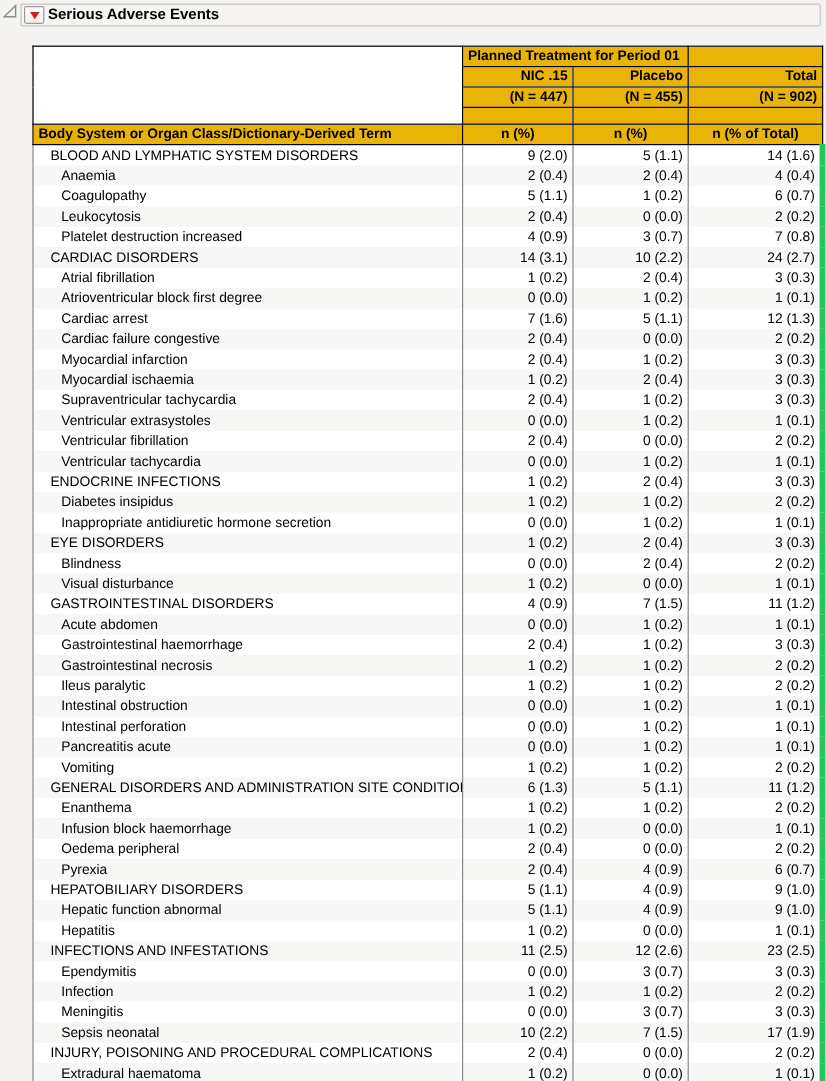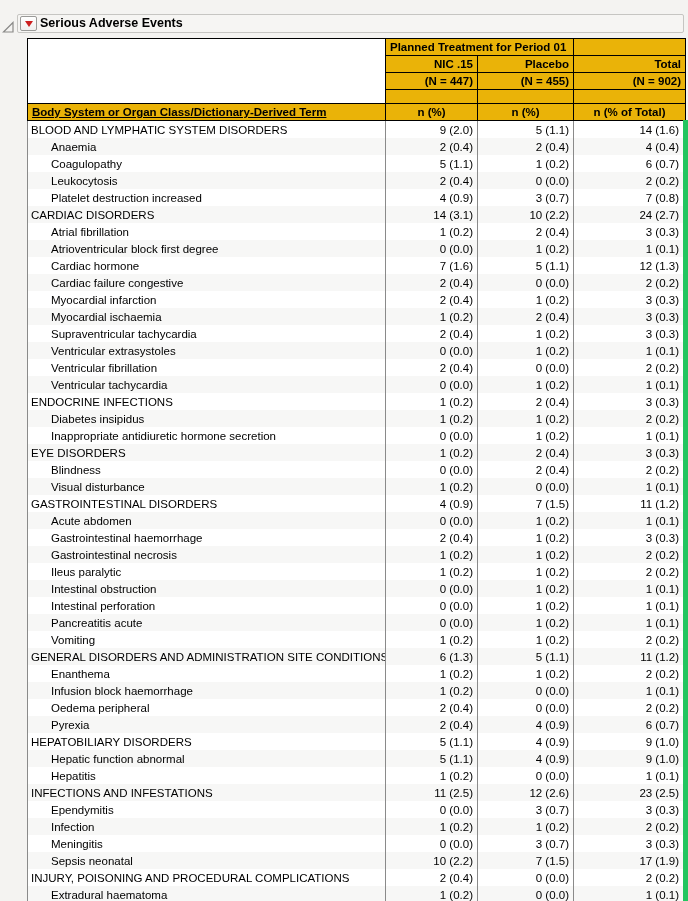--- a/index.html
+++ b/index.html
@@ -5,21 +5,21 @@
   html,body{margin:0;padding:0;}
   body{
     width:688px;height:901px;position:relative;overflow:hidden;
     background:#f4f3f1;
     font-family:"Liberation Sans",sans-serif;
     color:#000;
   }
   
   .outline-header{
     position:absolute;left:2px;top:3px;width:682px;height:30px;
-    display:flex;align-items:flex-end;
+    display:flex;align-items:flex-start;
   }
   .disc-tri{width:13px;height:13px;flex:0 0 auto;margin-right:2px;cursor:pointer;}
   .strip{
     flex:1;height:17px;border:1px solid #c6c5c2;border-radius:2px;
     display:flex;align-items:center;background:#f6f5f3;
   }
   .menu-btn{
     width:15px;height:13px;margin:0 3px 0 2px;flex:0 0 auto;
     background:linear-gradient(#ffffff,#f0efee);
     border:1px solid #9a9a98;border-radius:2px;
@@ -41,23 +41,23 @@
   table.report td{overflow:hidden;white-space:nowrap;}
   thead td{
     border:1px solid #000;font-weight:bold;padding:0 4px;height:16px;
     background:#eab308;
   }
   thead td.spanner{text-align:left;}
   thead td.colname,thead td.ncount{text-align:right;margin-top:12px;}
   thead td.stat{text-align:center;}
   thead td.gap{height:13px;}
   thead td.term-head-top{background:#fff;}
-  thead td.term-head{text-align:left;font-weight:bold;text-decoration:underline;}
+  thead td.term-head{text-align:left;font-weight:bold;}
   tbody td{height:17px;padding:0 4px;background-clip:padding-box;}
-  tbody td.term{text-align:left;border-left:1px solid #8a8a8a;padding-left:3px;}
+  tbody td.term{text-align:left;border-left:1px solid #8a8a8a;padding-left:14px;}
   tbody tr.pt td.term{padding-left:23px;}
   tbody td.val{text-align:right;border-left:1px solid #8a8a8a;}
   tbody td.val.last{border-right:5px solid #22c55e;}
   tbody tr:nth-child(odd){background:#ffffff;}
   tbody tr:nth-child(even){background:#f7f7f6;}
 </style>
 </head>
 <body>
 
 <div class="outline-header">
@@ -152,21 +152,21 @@
     <td class="val">2 (0.4)</td>
     <td class="val last">3 (0.3)</td>
   </tr>
       <tr class="pt">
     <td class="term">Atrioventricular block first degree</td>
     <td class="val">0 (0.0)</td>
     <td class="val">1 (0.2)</td>
     <td class="val last">1 (0.1)</td>
   </tr>
       <tr class="pt">
-    <td class="term">Cardiac hormone</td>
+    <td class="term">Cardiac arrest</td>
     <td class="val">7 (1.6)</td>
     <td class="val">5 (1.1)</td>
     <td class="val last">12 (1.3)</td>
   </tr>
       <tr class="pt">
     <td class="term">Cardiac failure congestive</td>
     <td class="val">2 (0.4)</td>
     <td class="val">0 (0.0)</td>
     <td class="val last">2 (0.2)</td>
   </tr>

